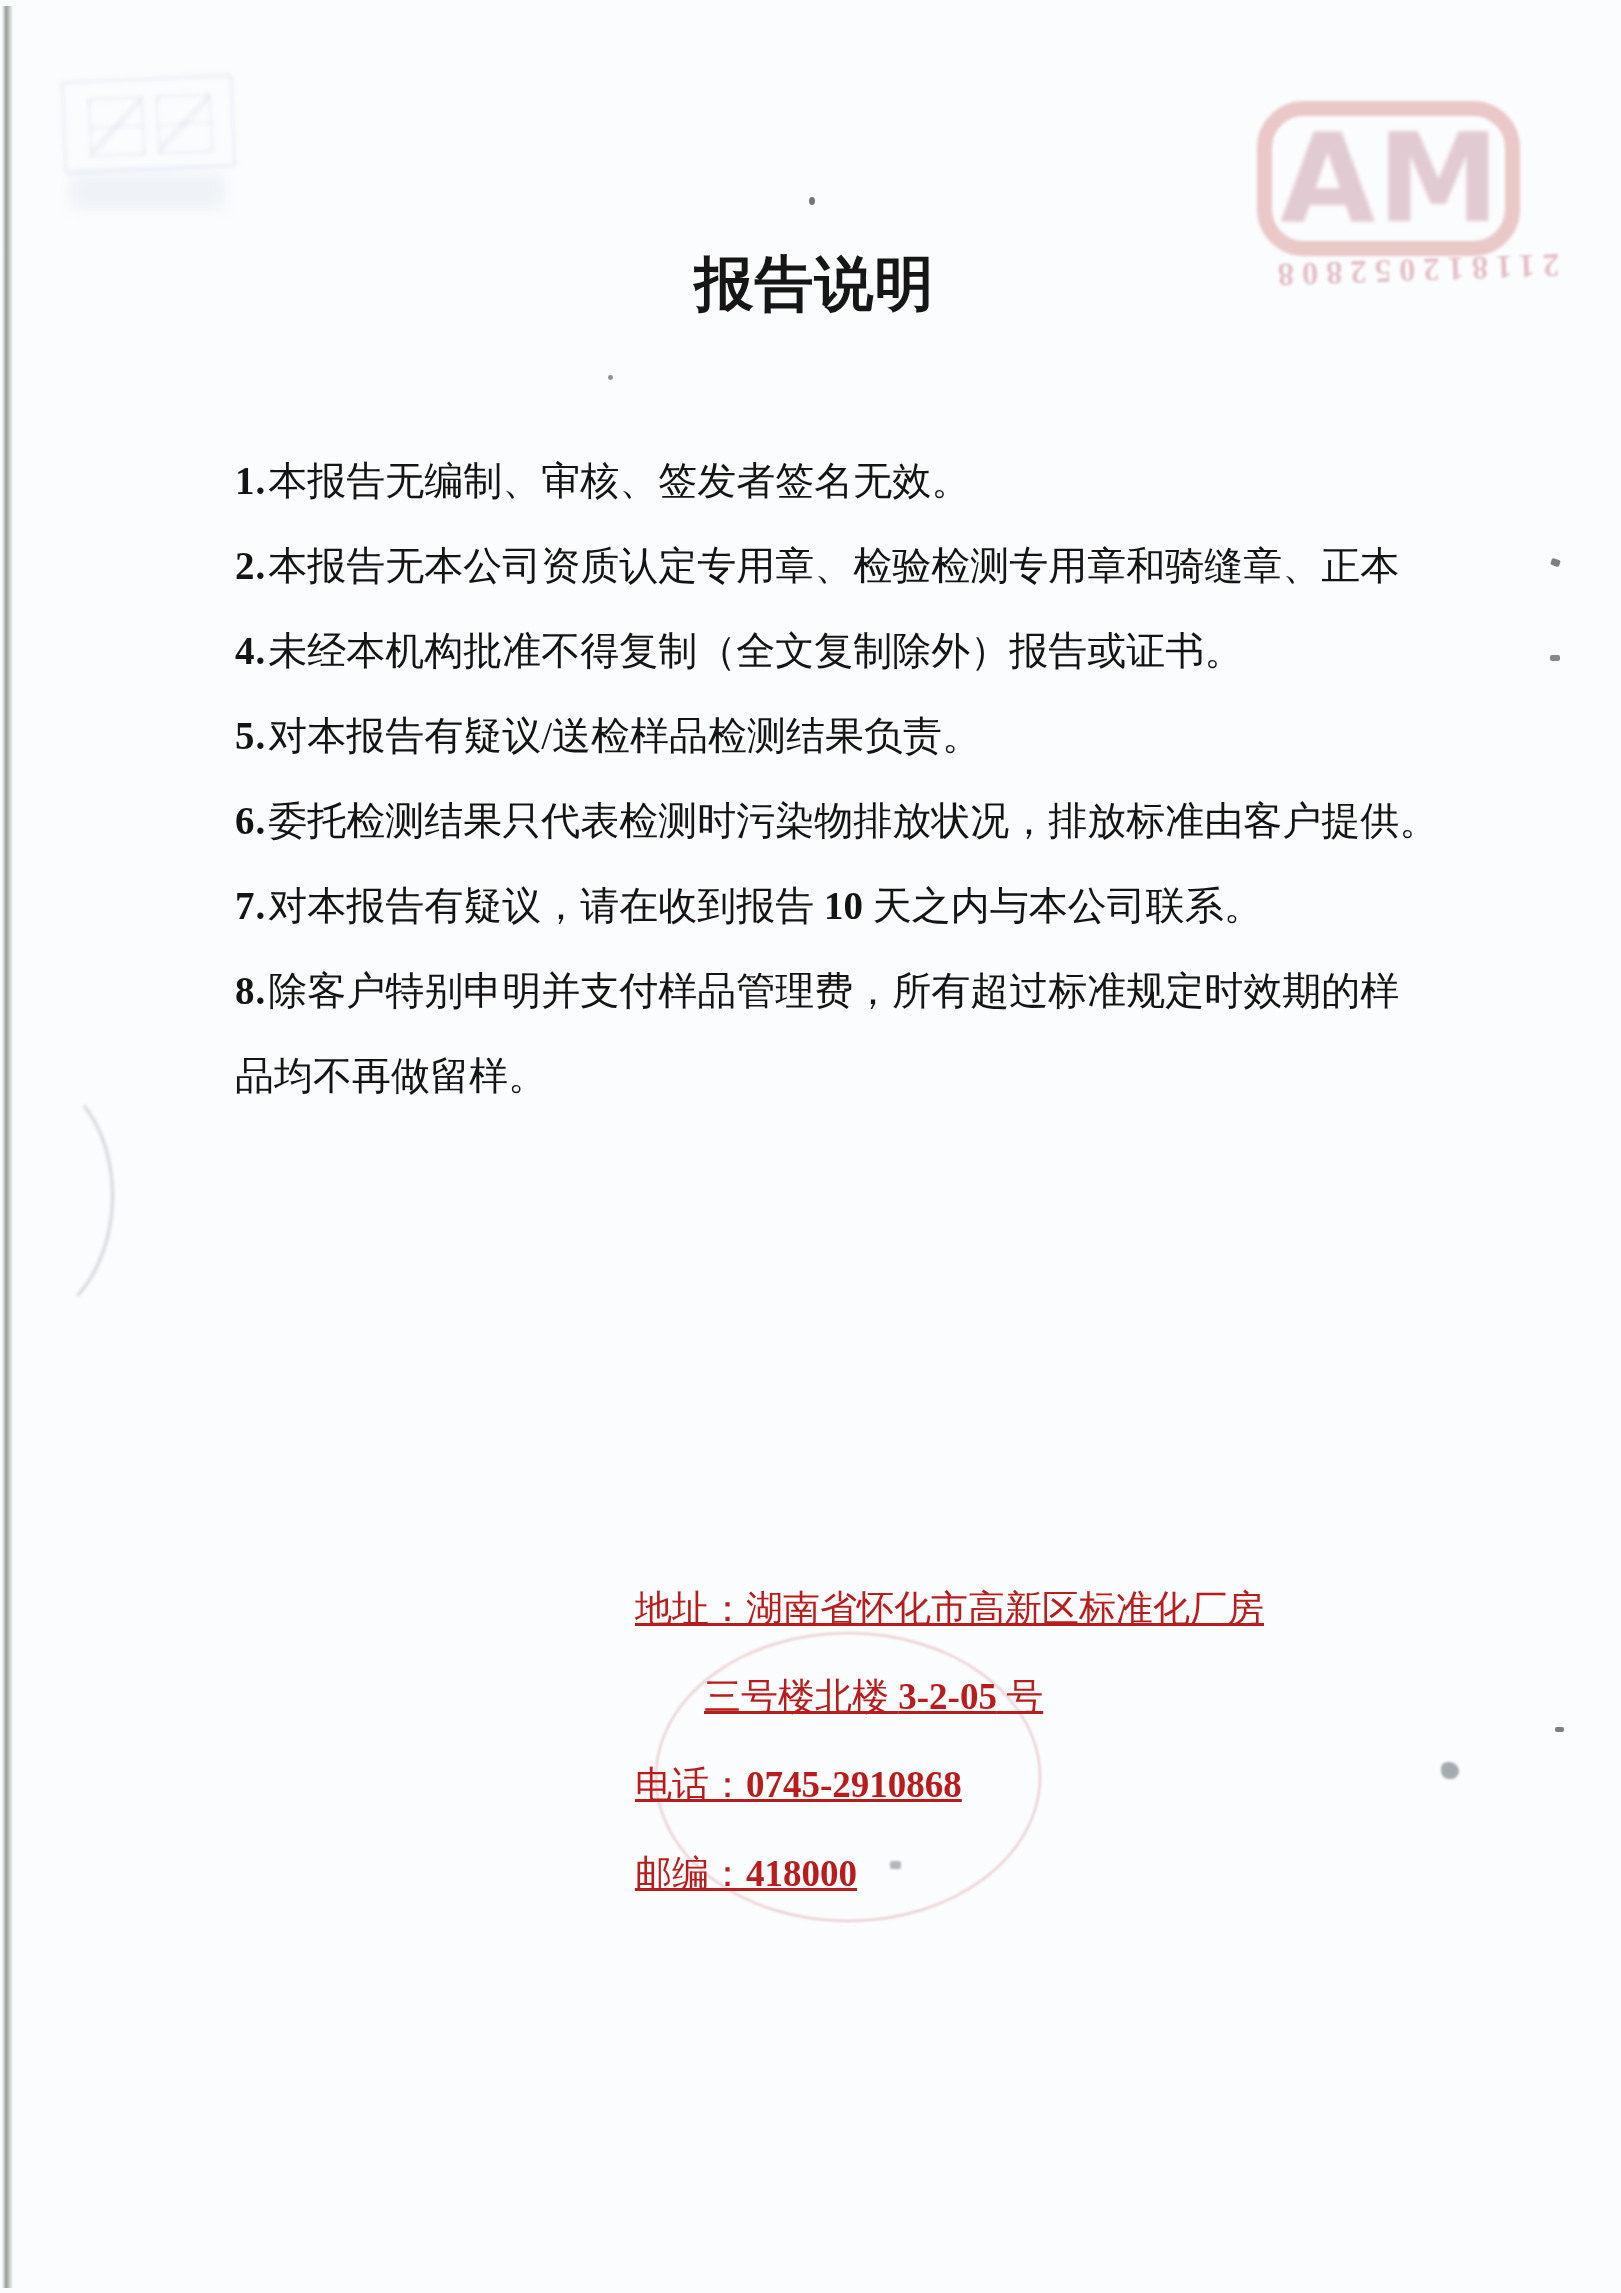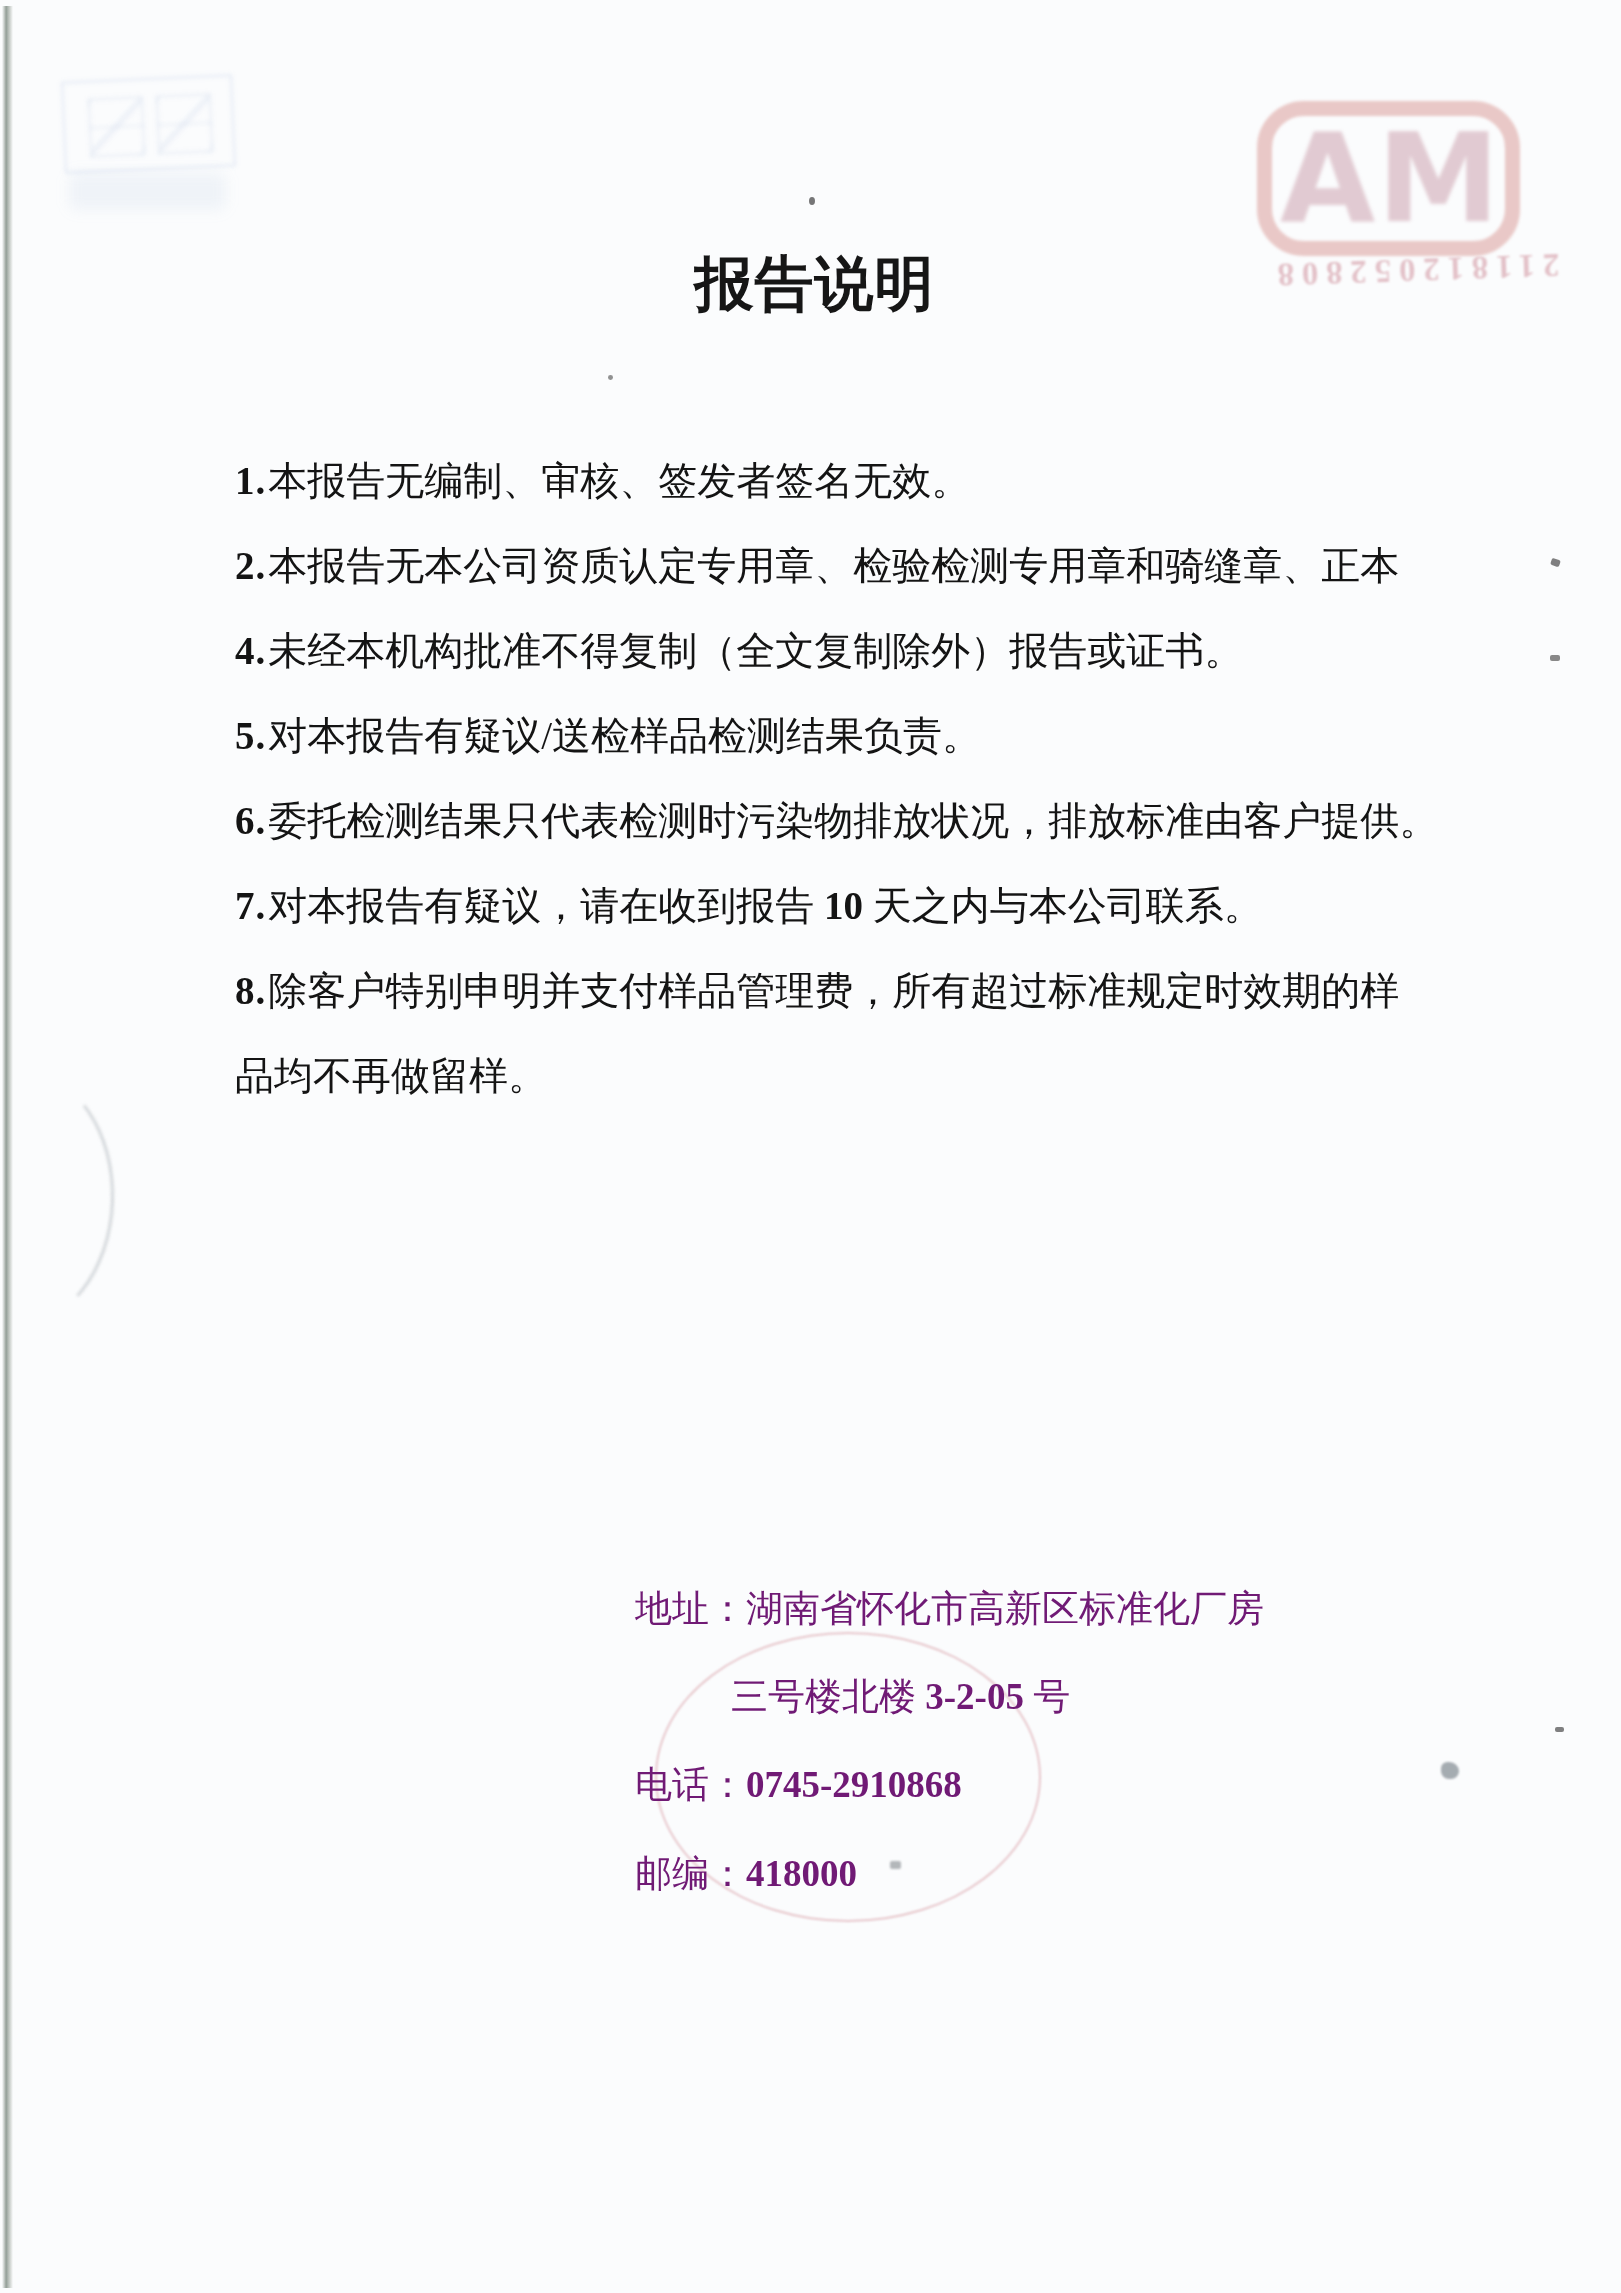--- a/index.html
+++ b/index.html
@@ -91,25 +91,26 @@
   
   .circle-stamp{
     position:absolute;left:655px;top:1632px;width:382px;height:286px;
     border:2.9px solid rgba(206,128,138,0.42);
     border-radius:50%;
     filter:blur(1.3px);
   }
 
   
   .frow{
-    position:absolute;font-size:37px;line-height:45px;color:#701a75;
+    position:absolute;font-size:37px;line-height:45px;color:#b91c1c;
     white-space:nowrap;
+    text-decoration:underline;
   }
   .frow-address{left:635px;top:1586px;}
-  .frow-address2{left:731px;top:1674px;}
+  .frow-address2{left:704px;top:1674px;}
   .frow-phone{left:635px;top:1762px;}
   .frow-postcode{left:635px;top:1851px;text-align:right;}
 
   
   .speck{position:absolute;background:#4a4a4a;border-radius:50%;}
   .sp1{left:809px;top:197px;width:5.9px;height:7.8px;opacity:.75;}
   .sp2{left:608px;top:375px;width:4.9px;height:4.9px;opacity:.6;}
   .sp3{left:1551px;top:559px;width:8.8px;height:6.9px;opacity:.7;border-radius:2px;transform:rotate(20deg);}
   .sp4{left:1550px;top:655px;width:9.8px;height:5.9px;opacity:.65;border-radius:2px;}
   .sp5{left:1441px;top:1762px;width:17.6px;height:16.7px;background:rgba(95,105,115,0.55);filter:blur(1.2px);border-radius:40% 60% 50% 50%;}

